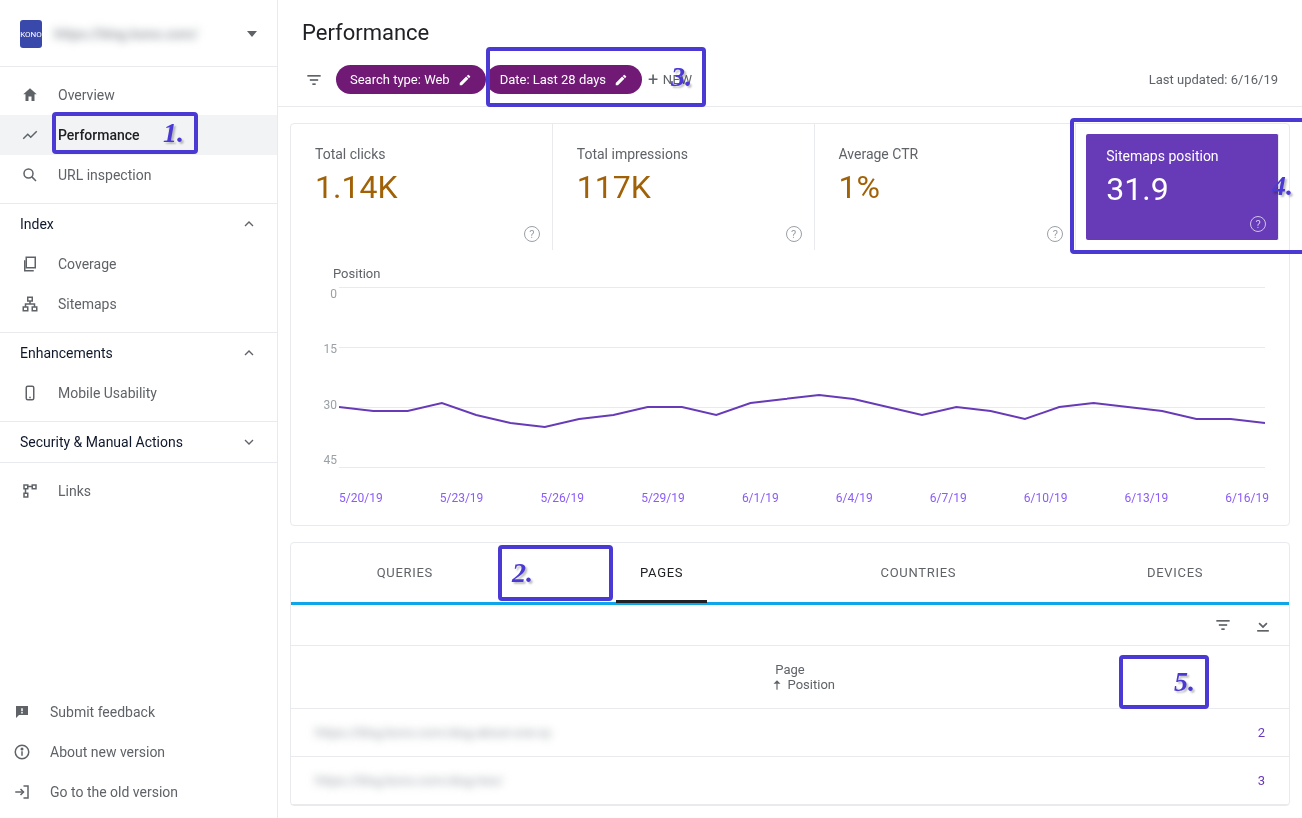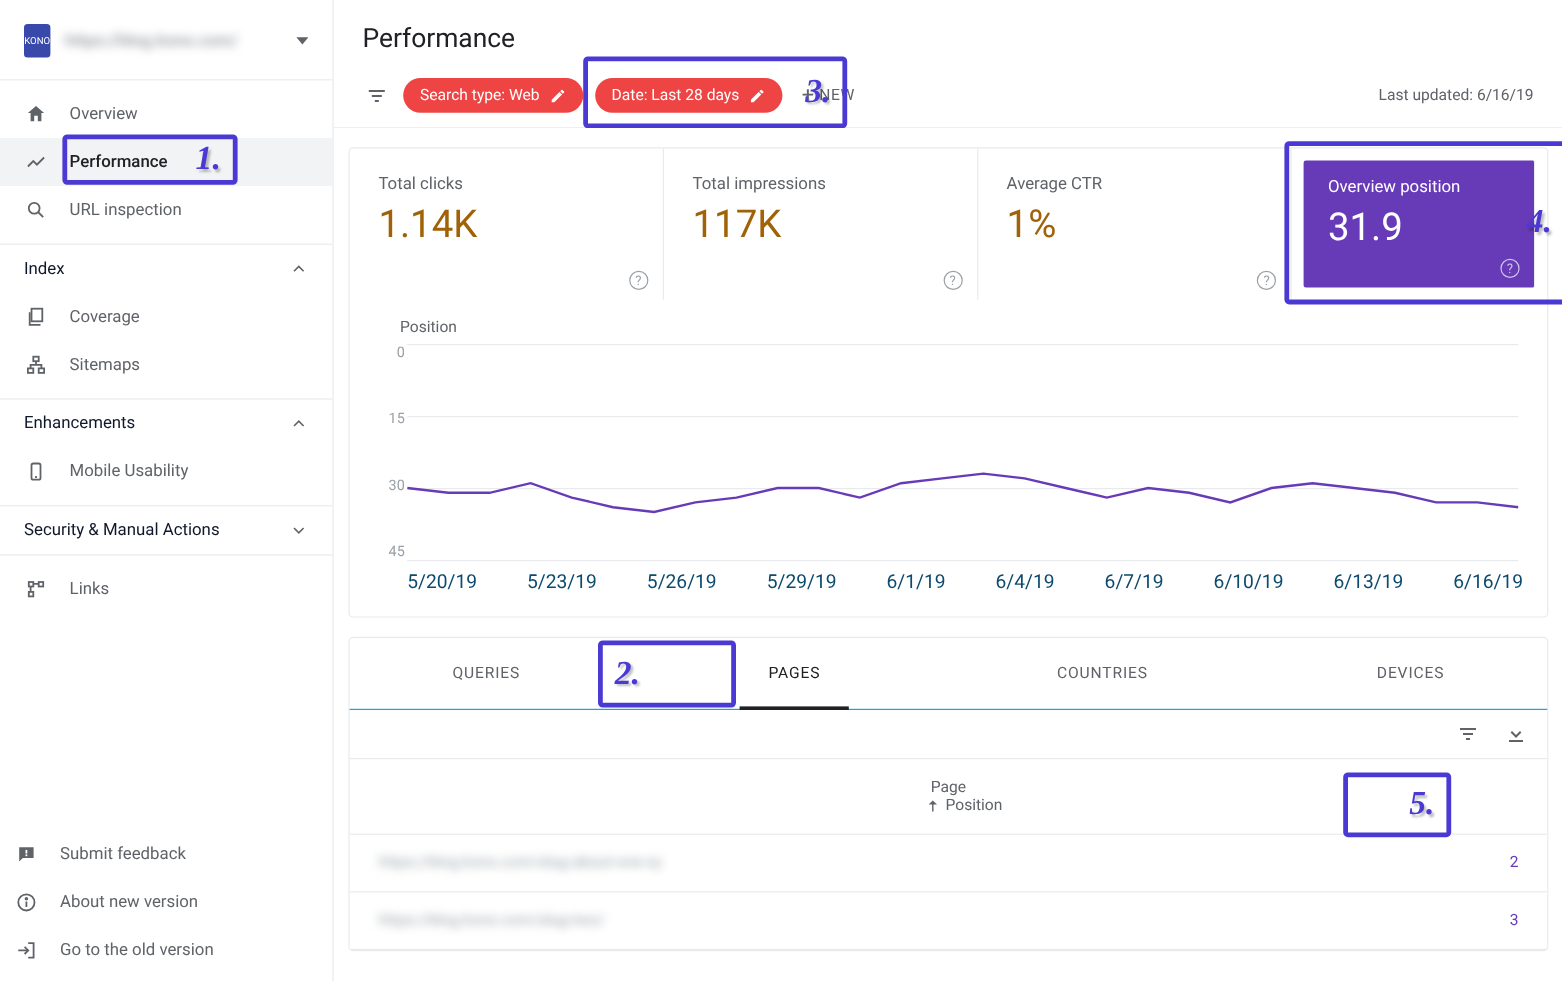--- a/index.html
+++ b/index.html
@@ -60,23 +60,22 @@
   
   .main { flex: 1; display: flex; flex-direction: column; overflow: hidden; }
   .title-row { padding: 20px 24px 8px 24px; font-size: 22px; color:#202124; }
   .filter-bar {
     display: flex; align-items: center; padding: 12px 24px;
     border-bottom: 1px solid #e8eaed; position: relative;
   }
   .filter-icon-btn { width:24px;height:24px;display:flex;align-items:center;justify-content:center;margin-right:10px;color:#5f6368;cursor:pointer;}
   .chip {
     display: inline-flex; align-items: center;
-    background: #ef4444; color: #fff;
+    background: #701a75; color: #fff;
     border-radius: 16px; padding: 7px 14px; font-size: 13px;
-    margin-right: 10px;
   }
   .chip .pencil { margin-left: 8px; }
   .new-btn { color:#5f6368; font-size:13px; letter-spacing:0.5px; margin-left:6px; display:flex;align-items:center; }
   .new-btn .plus { font-size:18px; margin-right:4px; }
   .updated { margin-left:auto; color:#5f6368; font-size:13px; }
 
   .content { padding: 16px 12px; overflow: auto; background:#fff; }
   .card {
     background: #fff; border: 1px solid #e8eaed; border-radius: 4px;
     margin: 0 0 16px 0; position: relative;
@@ -96,24 +95,24 @@
   .metric .help { position:absolute; bottom:8px; right:12px; color:#9aa0a6; font-size:14px; border:1.5px solid #9aa0a6; border-radius:50%; width:16px;height:16px; display:flex;align-items:center;justify-content:center; font-size:11px;}
   .metric.selected .help { color:#d1c4e9; border-color:#d1c4e9; }
   .metric-wrap { position:relative; flex:1; display:flex; }
 
   .chart { padding: 12px 20px 20px 20px; }
   .chart-title { color:#5f6368; font-size:13px; padding: 4px 0 6px 22px; }
   .chart-area { position: relative; height: 180px; margin-left: 28px; margin-right: 4px; }
   .ylabels { position:absolute; left:-28px; top:0; bottom:0; width:26px; display:flex; flex-direction:column; justify-content:space-between; color:#9aa0a6; font-size:12px; text-align:right;}
   .grid { position:absolute; inset:0; }
   .gl { position:absolute; left:0; right:0; border-top:1px solid #e8eaed; }
-  .xlabels { display:flex; justify-content:space-between; color:#0c4a6e; font-size:16px; margin: 8px 0 0 28px; }
+  .xlabels { display:flex; justify-content:space-between; color:#8b5cf6; font-size:12px; margin: 24px 0 0 28px; }
 
   
-  .tabs { display:flex; border-bottom:1px solid #0ea5e9;gap:29px; }
+  .tabs { display:flex; border-bottom:3px solid #0ea5e9;gap:29px; }
   .tab { flex:1; text-align:center; padding:22px 0; color:#5f6368; font-size:13px; letter-spacing:0.7px; cursor:pointer; position:relative;}
   .tab.active { color:#202124; }
   .tab.active::after { content:""; position:absolute; left:30%; right:30%; bottom:-1px; height:3px; background:#202124; }
   .table-toolbar { display:flex; justify-content:flex-end; padding:10px 16px; gap:20px; border-bottom:1px solid #e8eaed;}
   .tbl-ic { width:20px;height:20px;color:#5f6368;cursor:pointer;display:flex;align-items:center;justify-content:center;}
   .thead, .trow { display:flex; align-items:center; padding: 16px 24px; border-bottom:1px solid #e8eaed; color:#5f6368; font-size:13px;}
   .thead { font-weight:400;flex-direction:column; }
   .cell-page { flex:1; }
   .cell-pos { width:90px; text-align:right; display:flex; justify-content:flex-end; align-items:center; gap:4px;}
   .trow .cell-page { filter: blur(4px); color:#9aa0a6;}
@@ -336,21 +335,21 @@
           <div class="m-value">117K</div>
           <div class="help">?</div>
         </div>
         <div class="metric">
           <div class="m-label">Average CTR</div>
           <div class="m-value">1%</div>
           <div class="help">?</div>
         </div>
         <div class="metric-wrap">
           <div class="metric selected" style="flex:1;">
-            <div class="m-label">Overview position</div>
+            <div class="m-label">Sitemaps position</div>
             <div class="m-value">31.9</div>
             <div class="help">?</div>
           </div>
 
           <div class="anno" style="left:-6px; top:-6px; right:-18px; height:136px;">
             <span>4.</span>
           </div>
         </div>
       </div>
 

